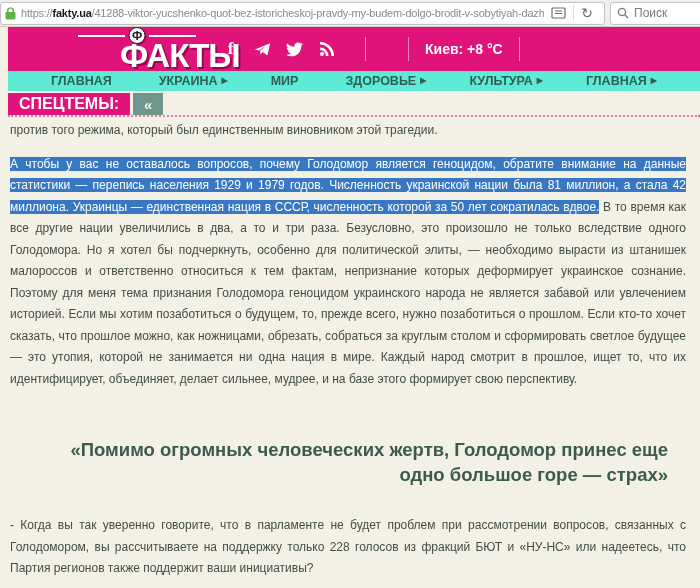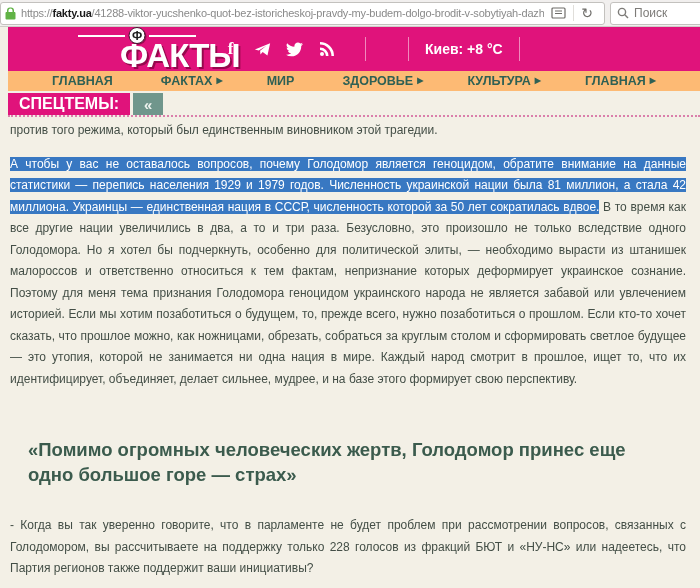--- a/index.html
+++ b/index.html
@@ -42,21 +42,21 @@
                  display:flex; align-items:center; justify-content:center;
                  box-shadow:1px 1px 0 rgba(90,0,40,.5); }
   .social { display:flex; align-items:center; gap:15px; margin-left:26px; }
   .social .sic { width:17px; height:17px; display:flex; align-items:center; justify-content:center; cursor:pointer; }
   .fb-f { color:#fff; font-weight:bold; font-size:17px; font-family:"Liberation Serif", serif; }
   .hdr-div { width:1px; height:24px; background:rgba(255,255,255,.5); }
   .rates { display:flex; align-items:center; gap:22px; font-weight:bold; font-size:15px; color:#fff; }
   .weather { font-weight:bold; font-size:14px; color:#fff; }
 
   
-  .nav { height:20px; background:#fdba74; display:flex; align-items:center;
+  .nav { height:20px; background:#5eead4; display:flex; align-items:center;
          justify-content:space-evenly; margin-bottom:2px; }
   .nav-item { display:flex; align-items:center; gap:4px; font-size:12.5px; font-weight:bold;
               color:#2f6054; cursor:pointer; }
   .nav-item .arr { font-size:8px; line-height:1; color:#2f6054; }
 
   
   .spec { display:flex; align-items:stretch; height:22px; }
   .spec-label { background:#e0137b; color:#fff; font-size:16px; font-weight:bold;
                 display:flex; align-items:center; padding:0 11px; }
   .spec-collapse { background:#70968c; color:#eef3ef; width:30px; margin-left:3px;
@@ -67,21 +67,21 @@
                color:#fff; font-size:12px; font-weight:bold; cursor:pointer; }
   .spec-item + .spec-item { border-left:1px solid rgba(255,255,255,.45); }
   .dotted-line { border-bottom:2px dotted #da7fab; }
 
   
   .content { padding:3px 14px 0 2px; color:#434e46; }
   .content p { font-size:12px; line-height:21.5px; text-align:justify; }
   .p-lead { margin-bottom:12px; }
   .selected { background:#3878c2; color:#fff; }
   .subhead { font-size:18.5px; line-height:25px; font-weight:bold; color:#3b5b4d;
-             text-align:left; max-width:640px; margin:47px auto 8px; }
+             text-align:right; max-width:640px; margin:47px auto 8px; }
   .question { margin-top:28px; }
 </style>
 </head>
 <body>
 
 <div class="toolbar">
   <div class="urlbar">
     <span class="lock">
       <svg width="11" height="13" viewBox="0 0 11 13">
           <path fill="#61b346" d="M2 5V3.6A3.2 3.2 0 0 1 5.5.5 3.2 3.2 0 0 1 9 3.6V5h.6c.5 0 .9.4.9.9v5.6c0 .5-.4.9-.9.9H1.4c-.5 0-.9-.4-.9-.9V5.9c0-.5.4-.9.9-.9H2zm1.5 0h4V3.7c0-1.2-.9-2.1-2-2.1s-2 .9-2 2.1V5z"></path>
@@ -155,21 +155,21 @@
 
     <span class="hdr-div" style="margin-left:16px;"></span>
   </div>
 
   <div class="nav">
     <span class="nav-item">
       <span>ГЛАВНАЯ</span>
         <span class="arr"></span>
     </span>
     <span class="nav-item">
-      <span>ФАКТАХ</span>
+      <span>УКРАИНА</span>
         <span class="arr">▶</span>
     </span>
     <span class="nav-item">
       <span>МИР</span>
         <span class="arr"></span>
     </span>
     <span class="nav-item">
       <span>ЗДОРОВЬЕ</span>
         <span class="arr">▶</span>
     </span>

